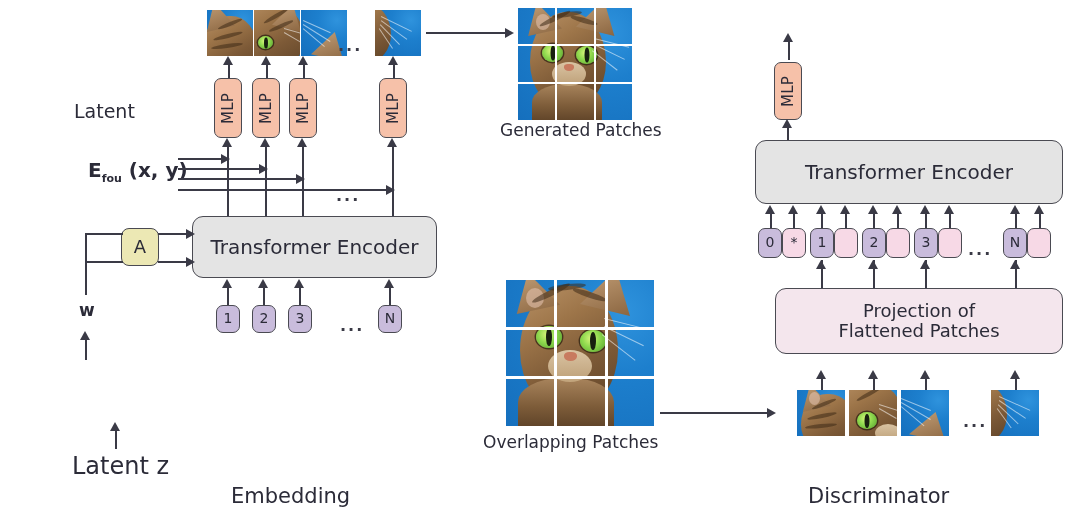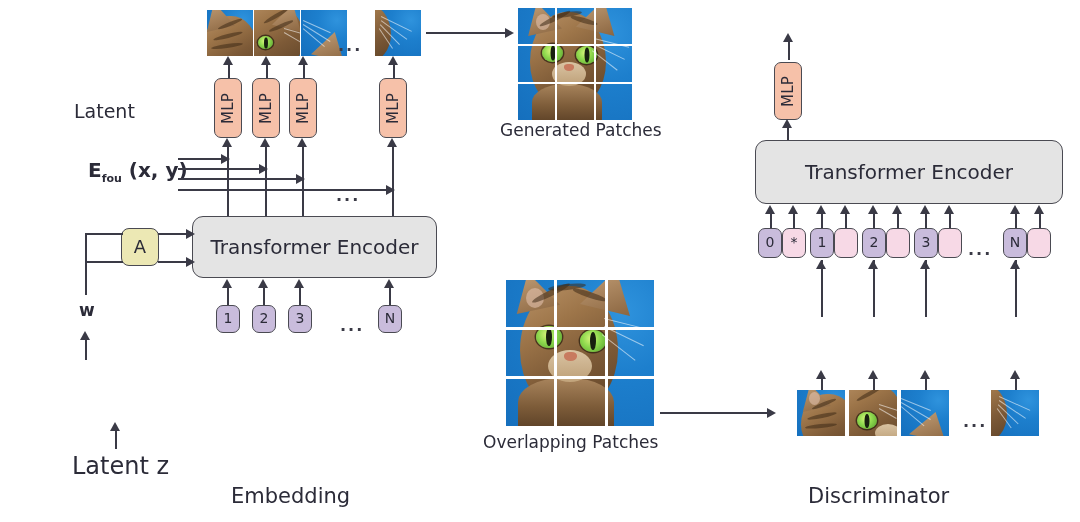--- a/index.html
+++ b/index.html
@@ -292,20 +292,25 @@
   <div class="vl" style="left:821px;top:285px;height:32px;"></div>
   <div class="ahead au" style="left:816px;top:260px;"></div>
   <div class="vl" style="left:821px;top:260px;height:28px;"></div>
   <div class="vl" style="left:873px;top:260px;height:57px;"></div>
   <div class="ahead au" style="left:868px;top:260px;"></div>
   <div class="vl" style="left:925px;top:260px;height:57px;"></div>
   <div class="ahead au" style="left:920px;top:260px;"></div>
   <div class="vl" style="left:1015px;top:260px;height:57px;"></div>
   <div class="ahead au" style="left:1010px;top:260px;"></div>
 
+  <div class="box projbox" style="left:775px;top:288px;width:288px;height:66px;">
+    <span style="display:block;">
+      <span>Projection of</span><br><span>Flattened Patches</span>
+    </span>
+  </div>
 
   <div class="vl" style="left:821px;top:375px;height:22px;"></div>
   <div class="ahead au" style="left:816px;top:370px;"></div>
   <div class="vl" style="left:873px;top:375px;height:22px;"></div>
   <div class="ahead au" style="left:868px;top:370px;"></div>
   <div class="vl" style="left:925px;top:375px;height:22px;"></div>
   <div class="ahead au" style="left:920px;top:370px;"></div>
   <div class="vl" style="left:1015px;top:375px;height:22px;"></div>
   <div class="ahead au" style="left:1010px;top:370px;"></div>
 

